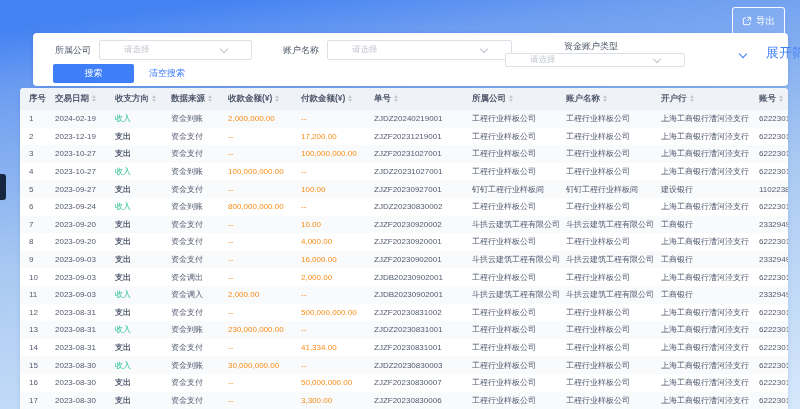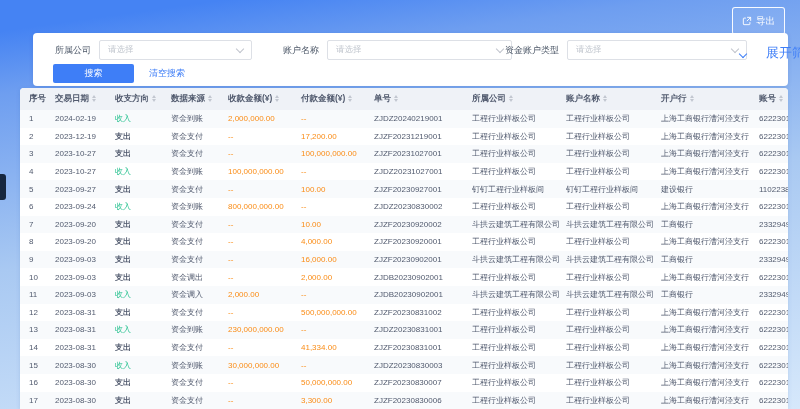--- a/index.html
+++ b/index.html
@@ -19,24 +19,24 @@
   .export-icon{display:flex;align-items:center;}
 
   
   .drawer-handle{position:absolute;left:0;top:174px;width:6px;height:26px;background:#16273f;
     border-radius:0 3px 3px 0;cursor:pointer;}
 
   
   .filter-card{position:absolute;top:33px;left:33px;width:755px;height:53px;background:#fff;
     border-radius:4px;box-shadow:0 1px 4px rgba(30,80,160,.18);box-sizing:border-box;}
   .fgroup{position:absolute;top:7px;display:flex;align-items:center;height:20px;}
-  .g1{left:22px;}.g2{left:250px;}.g3{left:472px;}
+  .g1{left:22px;}.g2{left:250px;}.g3{left:472px;flex-direction:column;}
   .flabel{margin-right:8px;font-size:9px;color:#4e5969;white-space:nowrap;}
   .fselect{height:20px;border:1px solid #dde0e6;border-radius:2px;background:#fff;display:flex;
-    align-items:center;justify-content:space-between;padding:0 8px;box-sizing:border-box;cursor:pointer;}
+    align-items:center;justify-content:space-between;padding:0 24px;box-sizing:border-box;cursor:pointer;}
   .s1{width:153px;}.s2{width:185px;}.s3{width:180px;}
   .ph{font-size:8.5px;color:#c2c7cf;}
   .chev{width:5px;height:5px;border-right:1px solid #c0c4cc;border-bottom:1px solid #c0c4cc;
     transform:rotate(45deg);margin-top:-3px;}
   .expand{position:absolute;top:11px;left:707px;display:flex;gap:20px;align-items:center;
     color:var(--accent,#3e7ef7);font-size:13px;cursor:pointer;white-space:nowrap;}
   .chev-blue{width:5px;height:5px;border-right:1px solid var(--accent,#3e7ef7);
     border-bottom:1px solid var(--accent,#3e7ef7);transform:rotate(45deg);margin-top:2px;}
   .search-btn{position:absolute;left:20px;top:31px;width:81px;height:19px;background:var(--accent,#3e7ef7);
     color:#fff;border:none;border-radius:2px;font-size:9px;cursor:pointer;font-family:Liberation Mono, monospace;}

